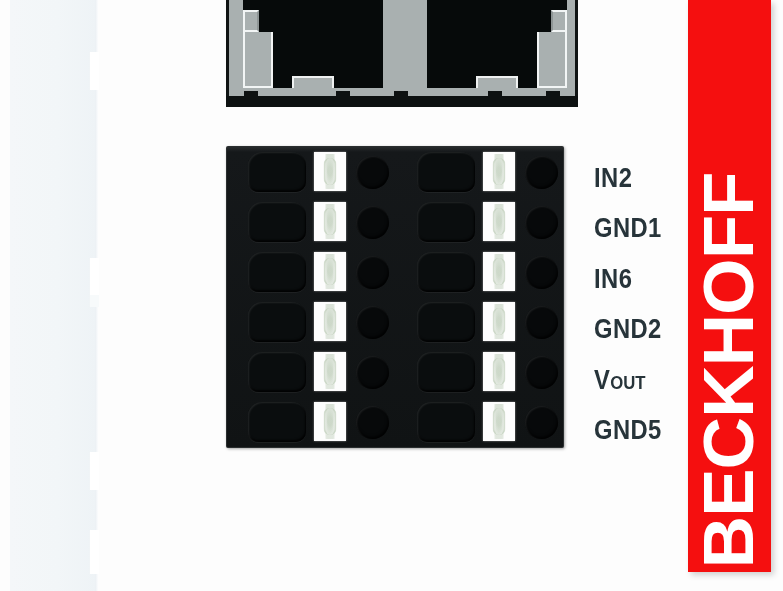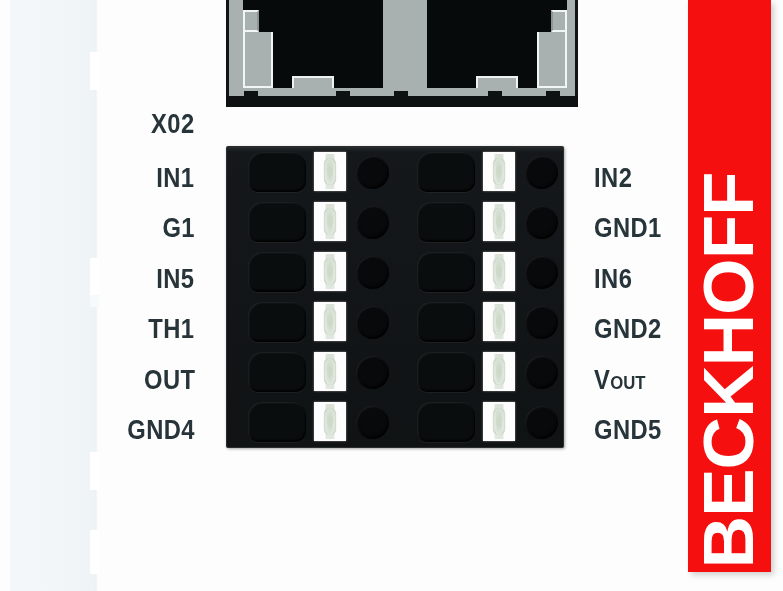--- a/index.html
+++ b/index.html
@@ -380,29 +380,20 @@
           <div class="hole"></div>
         </div>
         <div class="terminal-group">
           <div class="recess"></div>
           <div class="clamp"></div>
           <div class="hole"></div>
         </div>
       </div>
     </div>
 
-  <div class="label-col-left" id="labels-left">
-    <div class="pin-label left" style="top:111px; right:0;">X02</div>
-  <div class="pin-label left" style="top: 165px; right: 0px;">IN1</div>
-      <div class="pin-label left" style="top: 215.4px; right: 0px;">G1</div>
-      <div class="pin-label left" style="top: 265.8px; right: 0px;">IN5</div>
-      <div class="pin-label left" style="top: 316.2px; right: 0px;">TH1</div>
-      <div class="pin-label left" style="top: 366.6px; right: 0px;">OUT</div>
-      <div class="pin-label left" style="top: 417px; right: 0px;">GND4</div>
-    </div>
   <div class="label-col-right" id="labels-right">
       <div class="pin-label right" style="top: 165px;"><span>IN2</span></div>
       <div class="pin-label right" style="top: 215.4px;"><span>GND1</span></div>
       <div class="pin-label right" style="top: 265.8px;"><span>IN6</span></div>
       <div class="pin-label right" style="top: 316.2px;"><span>GND2</span></div>
       <div class="pin-label right" style="top: 366.6px;"><span>V</span><span class="sub">OUT</span></div>
       <div class="pin-label right" style="top: 417px;"><span>GND5</span></div>
     </div>
 
   <div class="brand-band">

